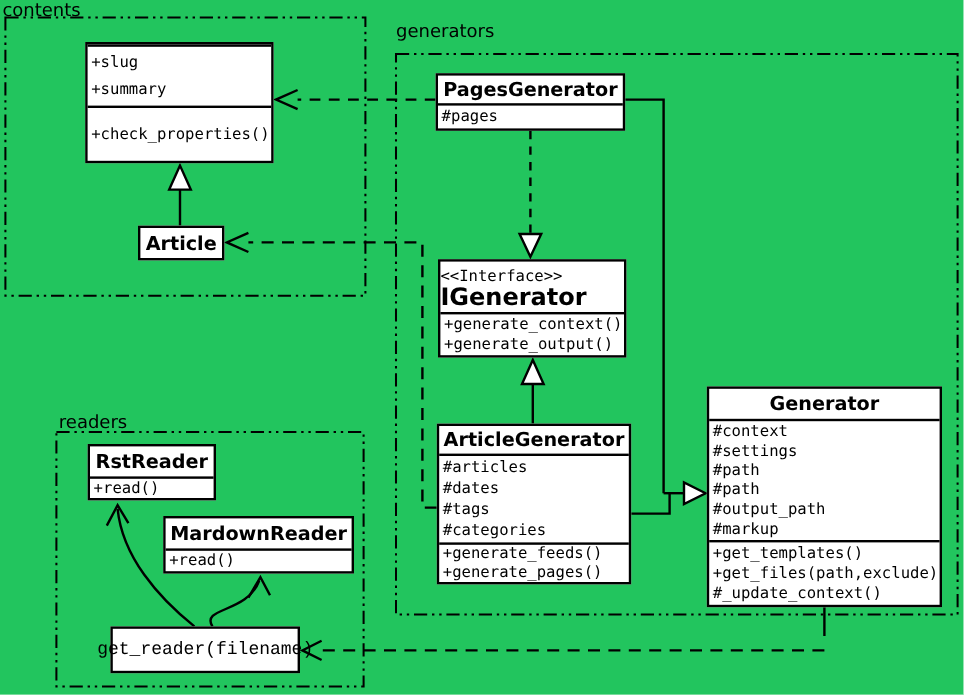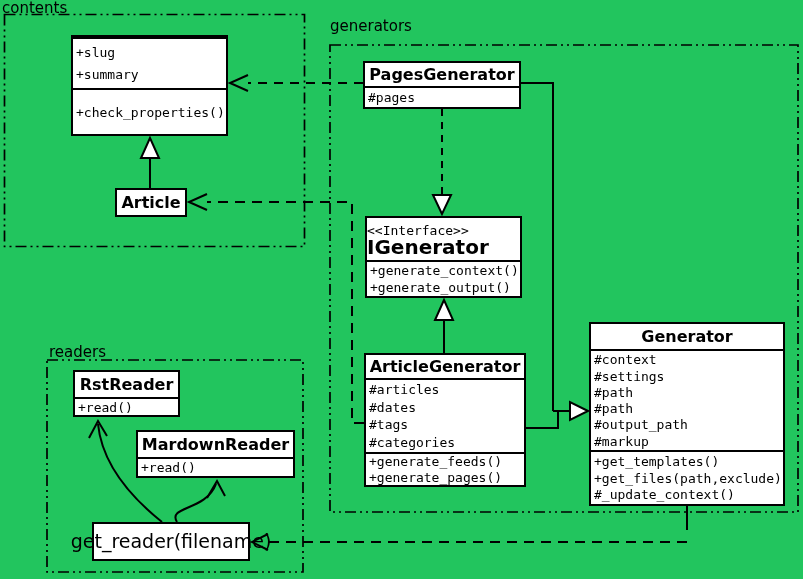--- a/index.html
+++ b/index.html
@@ -32,21 +32,21 @@
   #box-articlegenerator .title{height:23px;}
   #box-articlegenerator .attrs{height:74px;}
   #box-generator{left:589px;top:322px;width:196px;height:184px;}
   #box-generator .title{height:25px;}
   #box-generator .attrs{height:101px;}
   #box-rstreader{left:73px;top:370px;width:107px;height:47px;}
   #box-rstreader .title{height:25px;}
   #box-mardownreader{left:136px;top:430px;width:159px;height:48px;}
   #box-mardownreader .title{height:25px;}
   #box-getreader{left:92px;top:522px;width:158px;height:39px;align-items:center;justify-content:center;}
-  #box-getreader .plain{font-size:19px;line-height:1;}
+  #box-getreader .plain{font-size:15px;line-height:1;font-family:Liberation Mono, monospace;}
   #lbl-contents{left:2px;top:0px;}
   #lbl-generators{left:330px;top:18px;}
   #lbl-readers{left:49px;top:344px;}
 </style>
 </head>
 <body>
 
 <div id="canvas">
 
   <svg id="wires" width="803" height="579" viewBox="0 0 803 579">

